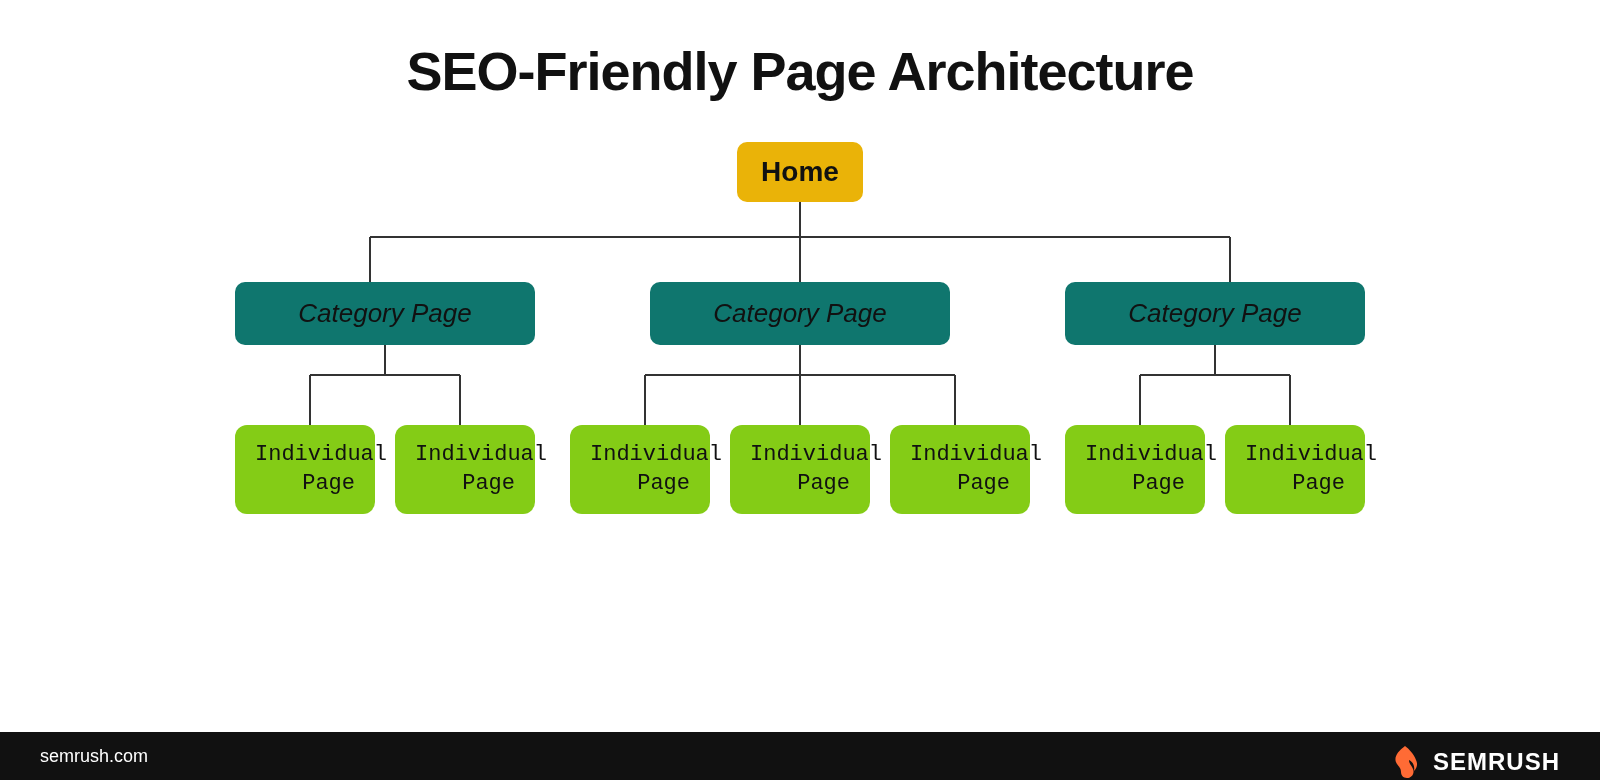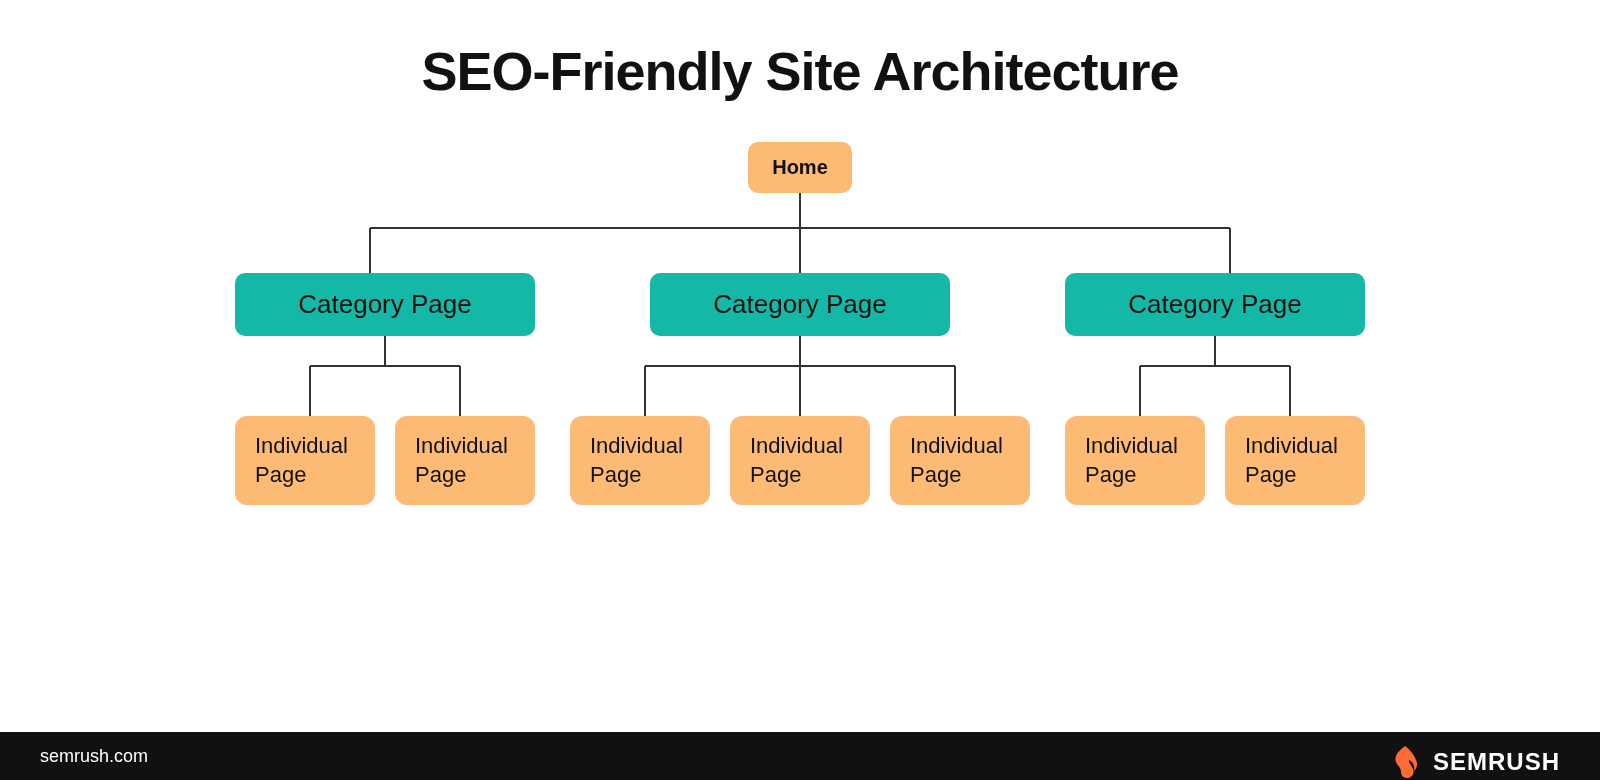--- a/index.html
+++ b/index.html
@@ -34,24 +34,24 @@
     .tree-container {
       width: 100%;
       position: relative;
       display: flex;
       flex-direction: column;
       align-items: center;
     }
 
     
     .home-node {
-      background: #fdba74;
+      background: #eab308;
       border-radius: 10px;
       padding: 14px 24px;
-      font-size: 20px;
+      font-size: 28px;
       font-weight: 600;
       color: #111;
       text-align: center;
       position: relative;
       z-index: 2;
     }
 
     
     .category-row {
       display: flex;
@@ -61,48 +61,50 @@
     }
 
     .category-column {
       display: flex;
       flex-direction: column;
       align-items: center;
       flex: 1;
     }
 
     .category-node {
-      background: #14b8a6;
+      background: #0f766e;
       border-radius: 10px;
       padding: 16px 30px;
       font-size: 26px;
       font-weight: 500;
       color: #111;
       text-align: center;
       width: 300px;
       position: relative;
+      font-style: italic;
     }
 
     
     .individuals-row {
       display: flex;
       justify-content: center;
       gap: 20px;
     }
 
     .individual-node {
-      background: #fdba74;
+      background: #84cc16;
       border-radius: 12px;
       padding: 16px 20px;
       font-size: 22px;
       font-weight: 500;
       color: #111;
-      text-align: left;
+      text-align: right;
       width: 140px;
       line-height: 1.3;
+      font-family: Liberation Mono, monospace;
     }
 
     
     .footer {
       background: #111111;
       height: 48px;
       display: flex;
       align-items: center;
       justify-content: space-between;
       padding: 0 40px;
@@ -145,21 +147,21 @@
     .wide-connector-svg {
       width: 100%;
       height: 100%;
     }
   </style>
 </head>
 <body>
 
 <div class="main-content">
 
-  <h1 class="page-title">SEO-Friendly Site Architecture</h1>
+  <h1 class="page-title">SEO-Friendly Page Architecture</h1>
 
   <div class="tree-container">
 
     <div class="home-node">Home</div>
 
     <div class="wide-connector">
       <svg class="wide-connector-svg" viewBox="0 0 1200 80" preserveAspectRatio="none">
 
         <line x1="600" y1="0" x2="600" y2="35" stroke="#333" stroke-width="2"></line>
 

